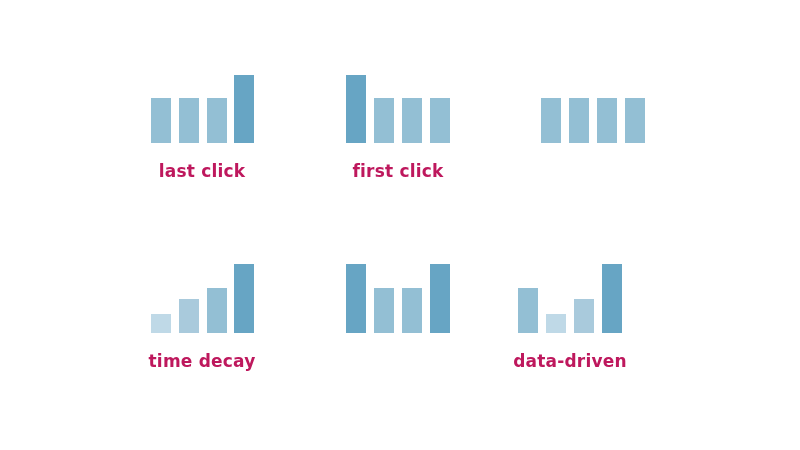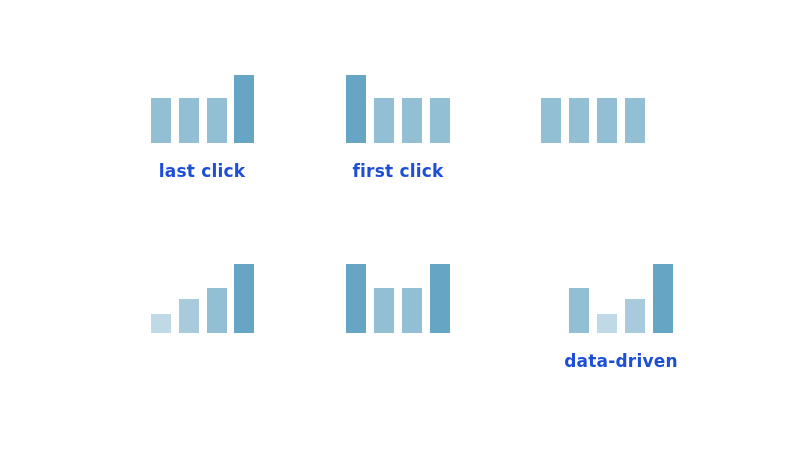--- a/index.html
+++ b/index.html
@@ -9,21 +9,21 @@
       font-family: "DejaVu Sans", "Liberation Sans", sans-serif;
     }
     .model { position: absolute; width: 200px; height: 130px; }
     .bars {
       position: absolute; left: 0; top: 0; width: 200px; height: 70px;
     }
     .bar { position: absolute; bottom: 0; width: 20px; }
     .label {
       position: absolute; left: 0; width: 200px; top: 88px;
       text-align: center; font-size: 17px; font-weight: bold;
-      color: #1d4ed8; letter-spacing: 0.2px;
+      color: #be185d; letter-spacing: 0.2px;
     }
   </style>
 </head>
 <body>
 
 <div class="model" style="left:102px; top:73px;">
   <div class="bars">
     <div class="bar" style="left: 49px; height: 45px; background: rgb(147, 191, 212);"></div>
     <div class="bar" style="left: 77px; height: 45px; background: rgb(147, 191, 212);"></div>
     <div class="bar" style="left: 105px; height: 45px; background: rgb(147, 191, 212);"></div>
@@ -51,32 +51,33 @@
   </div>
 </div>
 
 <div class="model" style="left:102px; top:263px;">
   <div class="bars">
     <div class="bar" style="left: 49px; height: 19px; background: rgb(191, 217, 231);"></div>
     <div class="bar" style="left: 77px; height: 34px; background: rgb(169, 202, 220);"></div>
     <div class="bar" style="left: 105px; height: 45px; background: rgb(147, 191, 212);"></div>
     <div class="bar" style="left: 132px; height: 69px; background: rgb(103, 165, 196);"></div>
   </div>
+  <div class="label">time decay</div>
 </div>
 
 <div class="model" style="left:298px; top:263px;">
   <div class="bars">
     <div class="bar" style="left: 48px; height: 69px; background: rgb(103, 165, 196);"></div>
     <div class="bar" style="left: 76px; height: 45px; background: rgb(147, 191, 212);"></div>
     <div class="bar" style="left: 104px; height: 45px; background: rgb(147, 191, 212);"></div>
     <div class="bar" style="left: 132px; height: 69px; background: rgb(103, 165, 196);"></div>
   </div>
 </div>
 
-<div class="model" style="left:521px; top:263px;">
+<div class="model" style="left:470px; top:263px;">
   <div class="bars">
     <div class="bar" style="left: 48px; height: 45px; background: rgb(147, 191, 212);"></div>
     <div class="bar" style="left: 76px; height: 19px; background: rgb(191, 217, 231);"></div>
     <div class="bar" style="left: 104px; height: 34px; background: rgb(169, 202, 220);"></div>
     <div class="bar" style="left: 132px; height: 69px; background: rgb(103, 165, 196);"></div>
   </div>
   <div class="label">data-driven</div>
 </div>
 
 </body></html>

